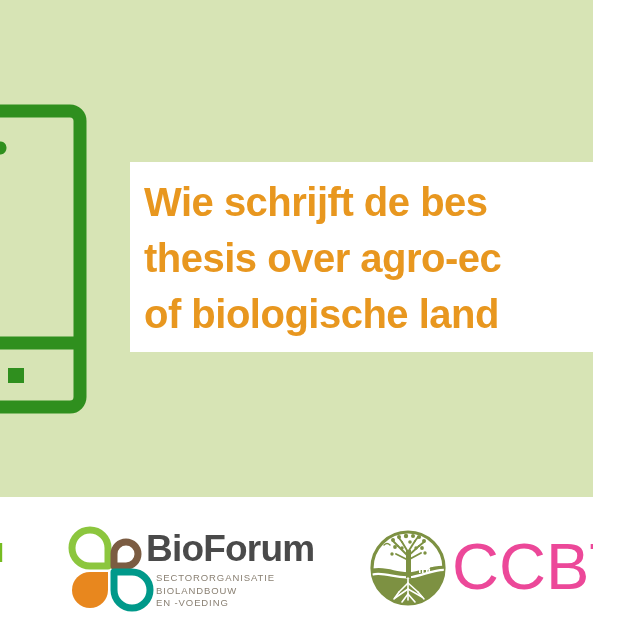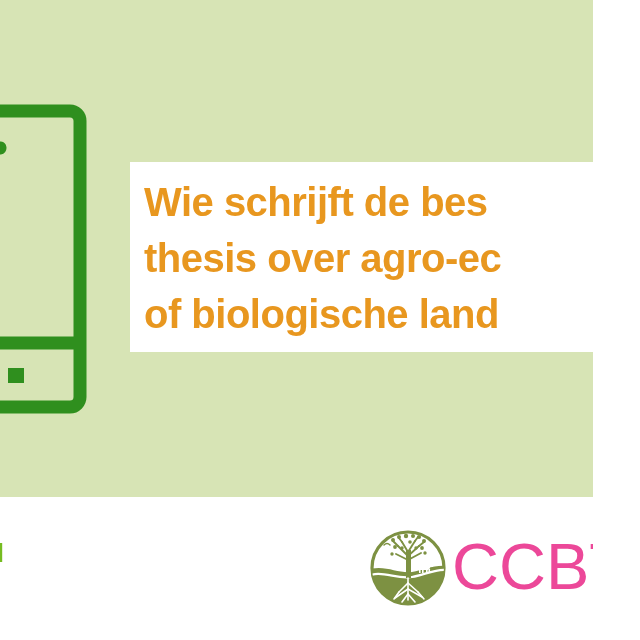--- a/index.html
+++ b/index.html
@@ -191,20 +191,40 @@
       <div class="headline-line">Wie schrijft de bes</div>
       <div class="headline-line">thesis over agro-ec</div>
       <div class="headline-line">of biologische land</div>
     </div>
   </div>
 
   <div class="logo-strip"></div>
 
   <div class="partner-cut">EN</div>
 
+  <div class="bioforum">
+    <div class="bf-mark">
+      <svg viewBox="0 0 86 86" xmlns="http://www.w3.org/2000/svg">
+
+        <path d="M 40 40 L 40 22 A 18 18 0 1 0 22 40 Z" fill="none" stroke="#8cc63e" stroke-width="7" stroke-linejoin="round"></path>
+
+        <path d="M 46 40 L 46 28 A 12 12 0 1 1 58 40 Z" fill="none" stroke="#7b5c42" stroke-width="7" stroke-linejoin="round"></path>
+
+        <path d="M 40 46 L 40 64 A 18 18 0 1 1 22 46 Z" fill="#e8871e"></path>
+
+        <path d="M 46 46 L 46 64 A 18 18 0 1 0 64 46 Z" fill="none" stroke="#00998a" stroke-width="7" stroke-linejoin="round"></path>
+      </svg>
+    </div>
+    <div class="bf-word">BioForum</div>
+    <div class="bf-tag">
+      <div>SECTORORGANISATIE</div>
+      <div>BIOLANDBOUW</div>
+      <div>EN -VOEDING</div>
+    </div>
+  </div>
 
   <div class="ccbt">
     <div class="ccbt-mark">
       <svg viewBox="0 0 80 80" xmlns="http://www.w3.org/2000/svg">
         <defs>
           <clipPath id="ccbtCircle">
               <circle cx="40" cy="40" r="36"></circle>
             </clipPath>
         </defs>
 

